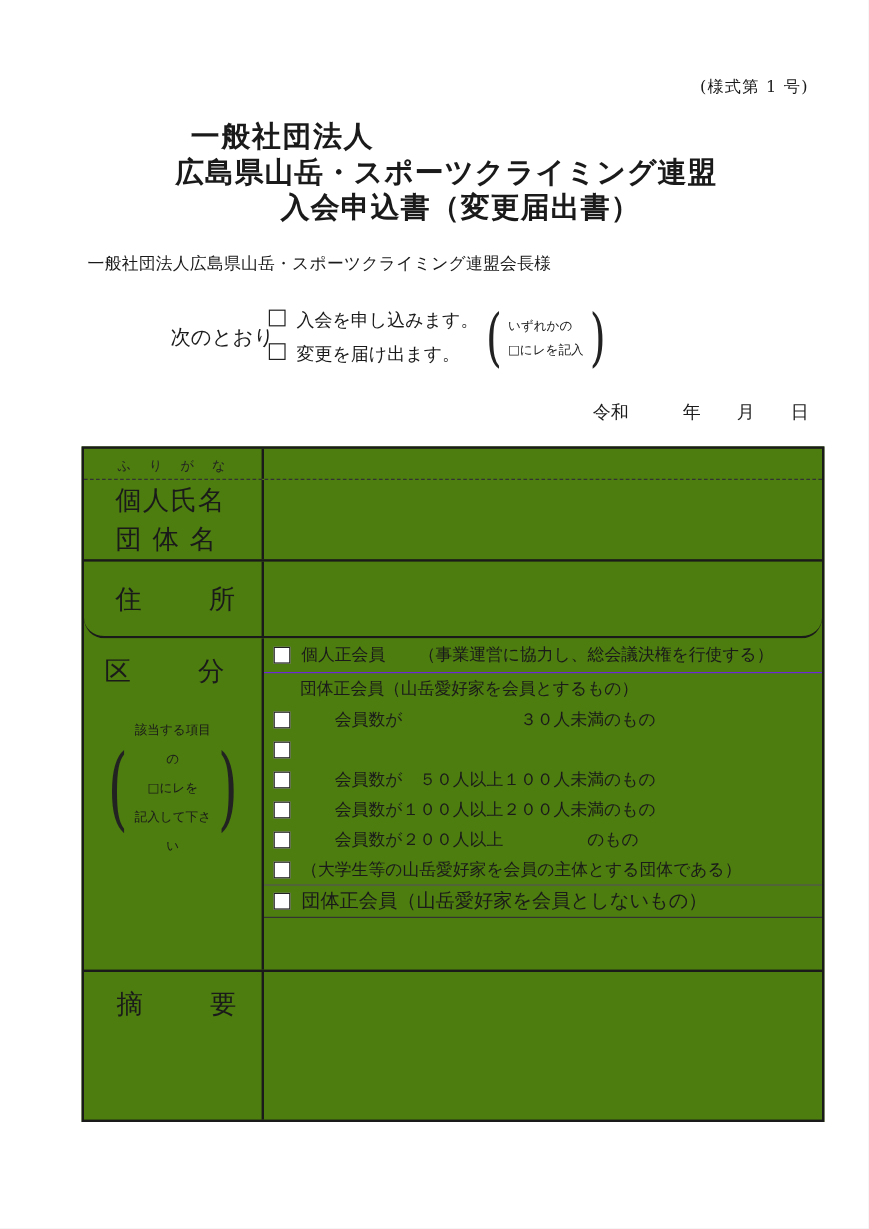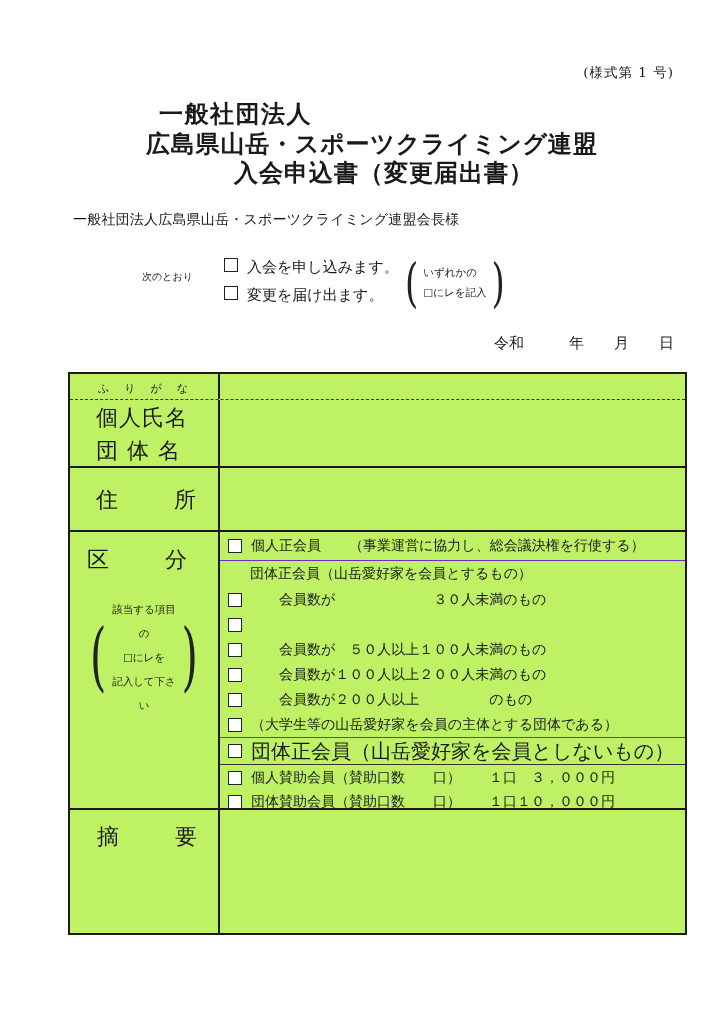--- a/index.html
+++ b/index.html
@@ -20,21 +20,21 @@
   .title-l1 { position:absolute; left:159px; top:98px;
     font-size:24px; font-weight:bold; letter-spacing:1.5px; }
   .title-l2 { position:absolute; left:146px; top:128px;
     font-size:24px; font-weight:bold; letter-spacing:0.8px; }
   .title-l3 { position:absolute; left:234px; top:157px;
     font-size:24px; font-weight:bold; letter-spacing:1px; }
   .addressee { position:absolute; left:73px; top:211px;
     font-size:14px; letter-spacing:0.2px; }
 
   
-  .intro-label { position:absolute; left:142px; top:270px; font-size:10px; }
+  .intro-label { position:absolute; left:142px; top:270px; font-size:17px; }
   .intro-opt1 { position:absolute; left:224px; top:258px; }
   .intro-opt2 { position:absolute; left:224px; top:286px; }
   .intro-opt { display:flex; align-items:flex-start; font-size:15px; }
   .cb {
     display:inline-block; flex:none;
     width:12px; height:12px;
     border:1.3px solid #222;
     background:#fff;
     margin-right:9px;
   }
@@ -50,56 +50,56 @@
   .intro-note .note-lines { font-size:10.5px; line-height:20px; padding:0 5px; text-align:left; }
   .date-line { position:absolute; left:494px; top:334px; font-size:15px; }
 
   
   .table {
     position:absolute; left:68px; top:372px;
     width:619px; height:563px;
     border:2.5px solid #1a1a1a;
     box-sizing:border-box;
     display:flex; flex-direction:column;
-    background:#bef264;
+    background:#4d7c0f;
   }
   .trow { display:flex; box-sizing:border-box; }
   .label-cell {
     width:150px; flex:none;
     border-right:2px solid #1a1a1a;
     box-sizing:border-box;
   }
   .value-cell { flex:1; box-sizing:border-box; }
 
   .row-furigana { height:26px; border-bottom:1.5px dashed #333; }
   .furigana-label {
     font-size:11px; letter-spacing:2px;
     text-align:center; padding-top:7px; color:#222;
   }
   .row-name { height:68px; border-bottom:2px solid #1a1a1a; }
   .name-label { padding:1px 0 0 26px; font-size:22px; line-height:33px; letter-spacing:1px; }
-  .row-address { height:64px; border-bottom:2px solid #1a1a1a; }
+  .row-address { height:64px; border-bottom:2px solid #1a1a1a;border-radius:17px; }
   .big-label { font-size:22px; letter-spacing:4px; }
   .address-label { padding:17px 0 0 26px; }
   .row-category { height:278px; border-bottom:2px solid #1a1a1a; }
   .category-label { padding:13px 0 0 17px; }
   .cat-note { position:relative; margin:22px 0 0 20px; width:108px;
     display:flex; align-items:center; justify-content:center; }
   .cat-note .brace { font-size:42px; transform:scaleY(1.8); }
   .cat-note .note-lines { font-size:10.5px; line-height:24px; text-align:center; padding:0 2px; }
   .remarks-label { padding:12px 0 0 27px; }
 
   
   .cat-r1 { height:28px; border-bottom:1px solid #6d28d9; }
   .cat-group { height:176px; border-bottom:1px solid #555; }
   .cat-r3 { height:26px; border-bottom:1.5px solid #333; }
   .cat-r4 { height:47px; }
   .opt-line { display:flex; align-items:center; font-size:14px; padding-left:8px; box-sizing:border-box; }
   .cat-r1 { display:flex; align-items:center; font-size:14px; padding-left:8px; }
-  .cat-r3 { display:flex; align-items:center; font-size:20px; padding-left:8px; }
+  .cat-r3 { display:flex; align-items:center; font-size:16px; padding-left:8px; }
   .group-header { font-size:14px; padding-left:30px; height:26px; display:flex; align-items:center; }
   .group-item { height:25px; }
   .sup-line { height:23px; margin-top:1px; }
 </style>
 </head>
 <body>
 
 <div class="page">
 
   <div class="form-number">(様式第 1 号)</div>
@@ -197,30 +197,20 @@
             <span class="cb"></span>
             <span>（大学生等の山岳愛好家を会員の主体とする団体である）</span>
           </div>
         </div>
 
         <div class="cat-r3">
           <span class="cb"></span>
           <span>団体正会員（山岳愛好家を会員としないもの）</span>
         </div>
 
-        <div class="cat-r4">
-          <div class="opt-line sup-line">
-            <span class="cb"></span>
-            <span>個人賛助会員（賛助口数　　口）　　１口　３，０００円</span>
-          </div>
-          <div class="opt-line sup-line">
-            <span class="cb"></span>
-            <span>団体賛助会員（賛助口数　　口）　　１口１０，０００円</span>
-          </div>
-        </div>
 
       </div>
     </div>
 
     <div class="trow" style="flex:1;">
       <div class="label-cell remarks-label big-label">摘　　要</div>
       <div class="value-cell"></div>
     </div>
 
   </div>

